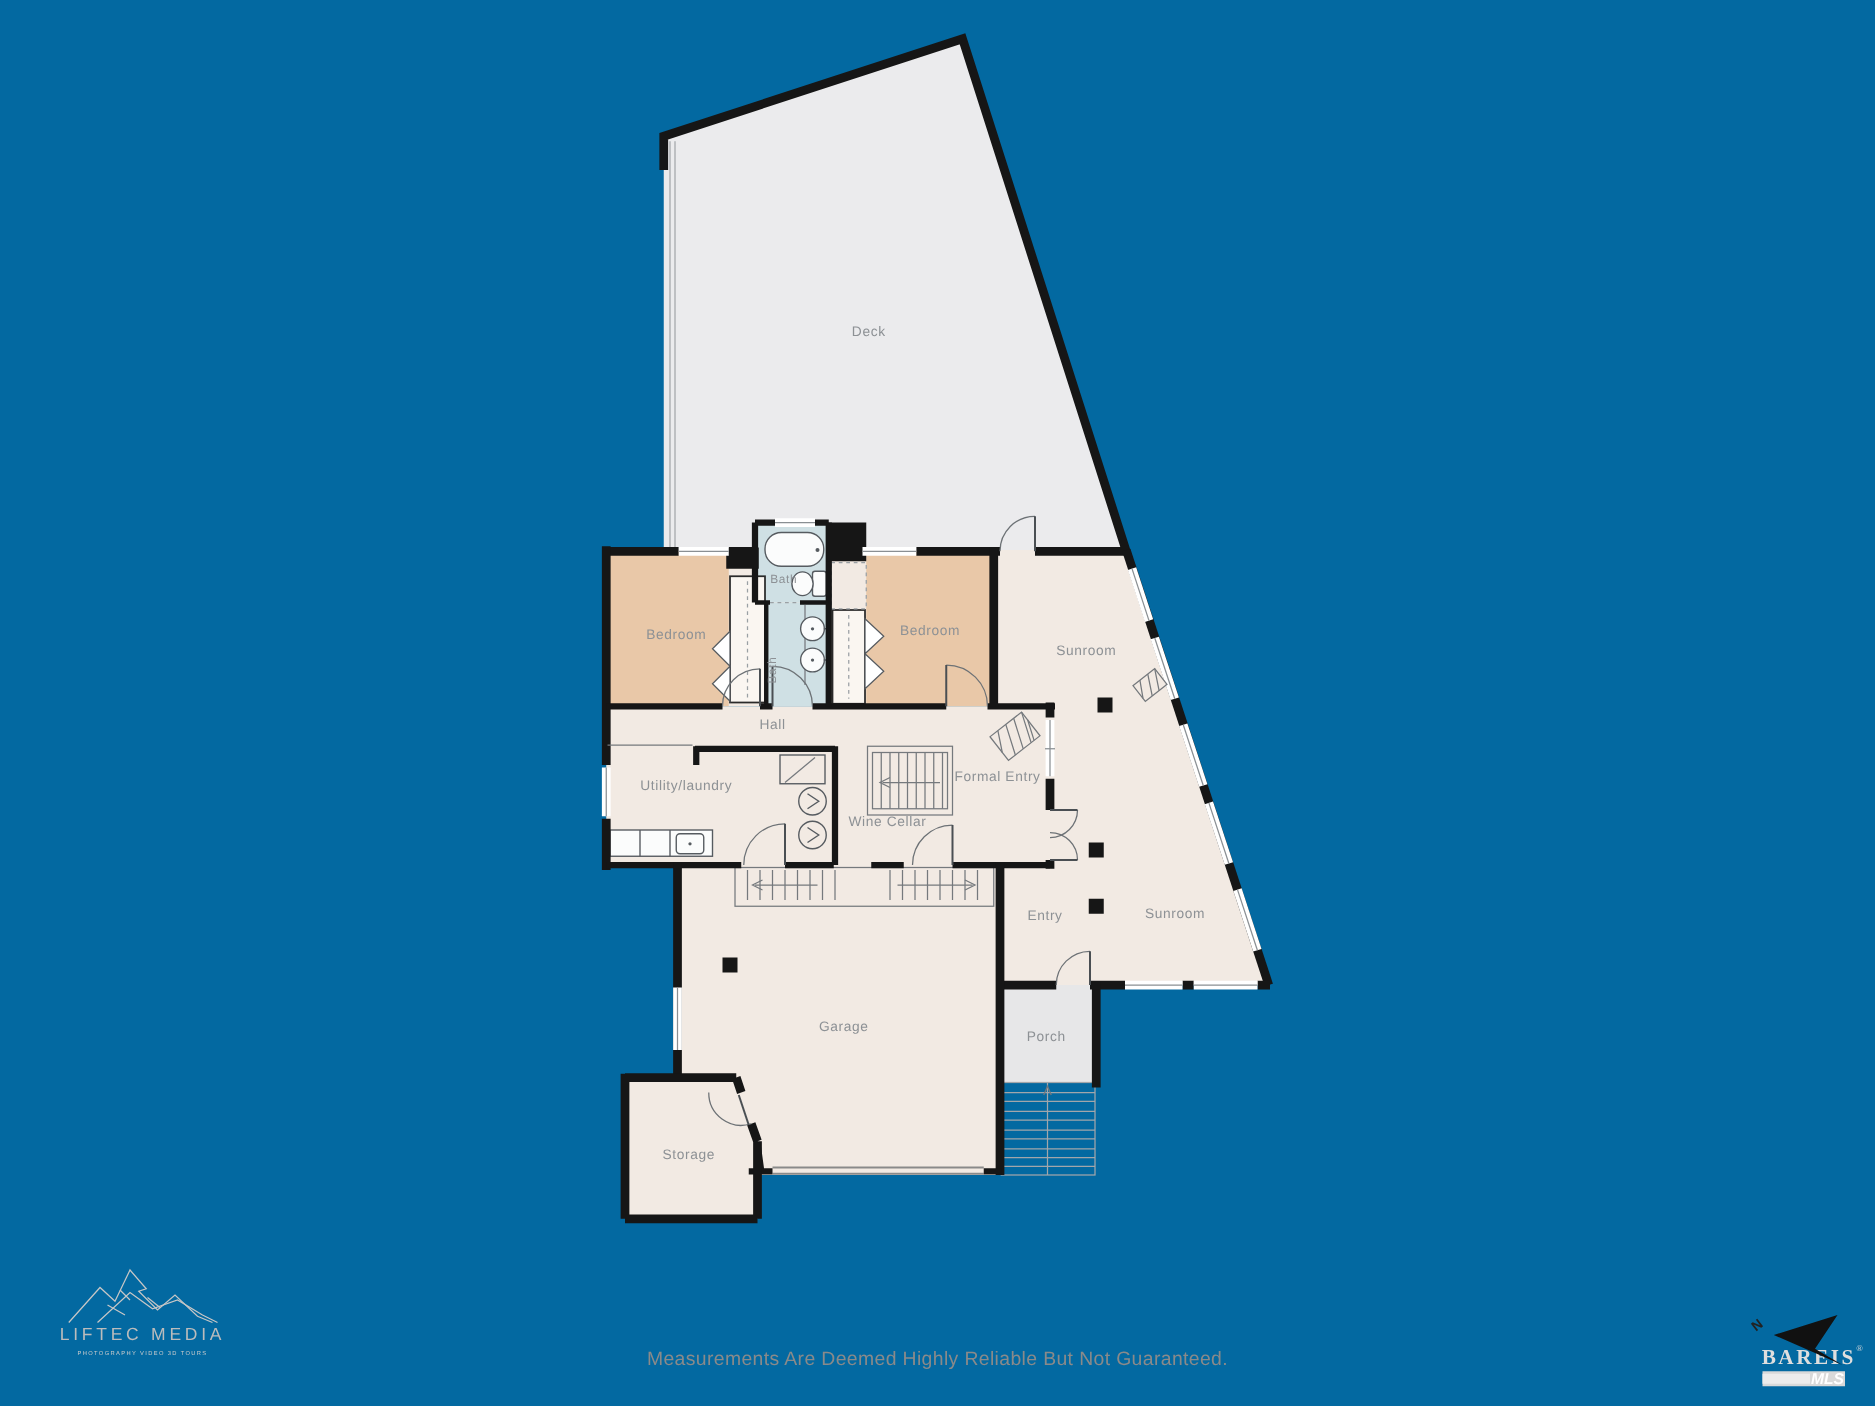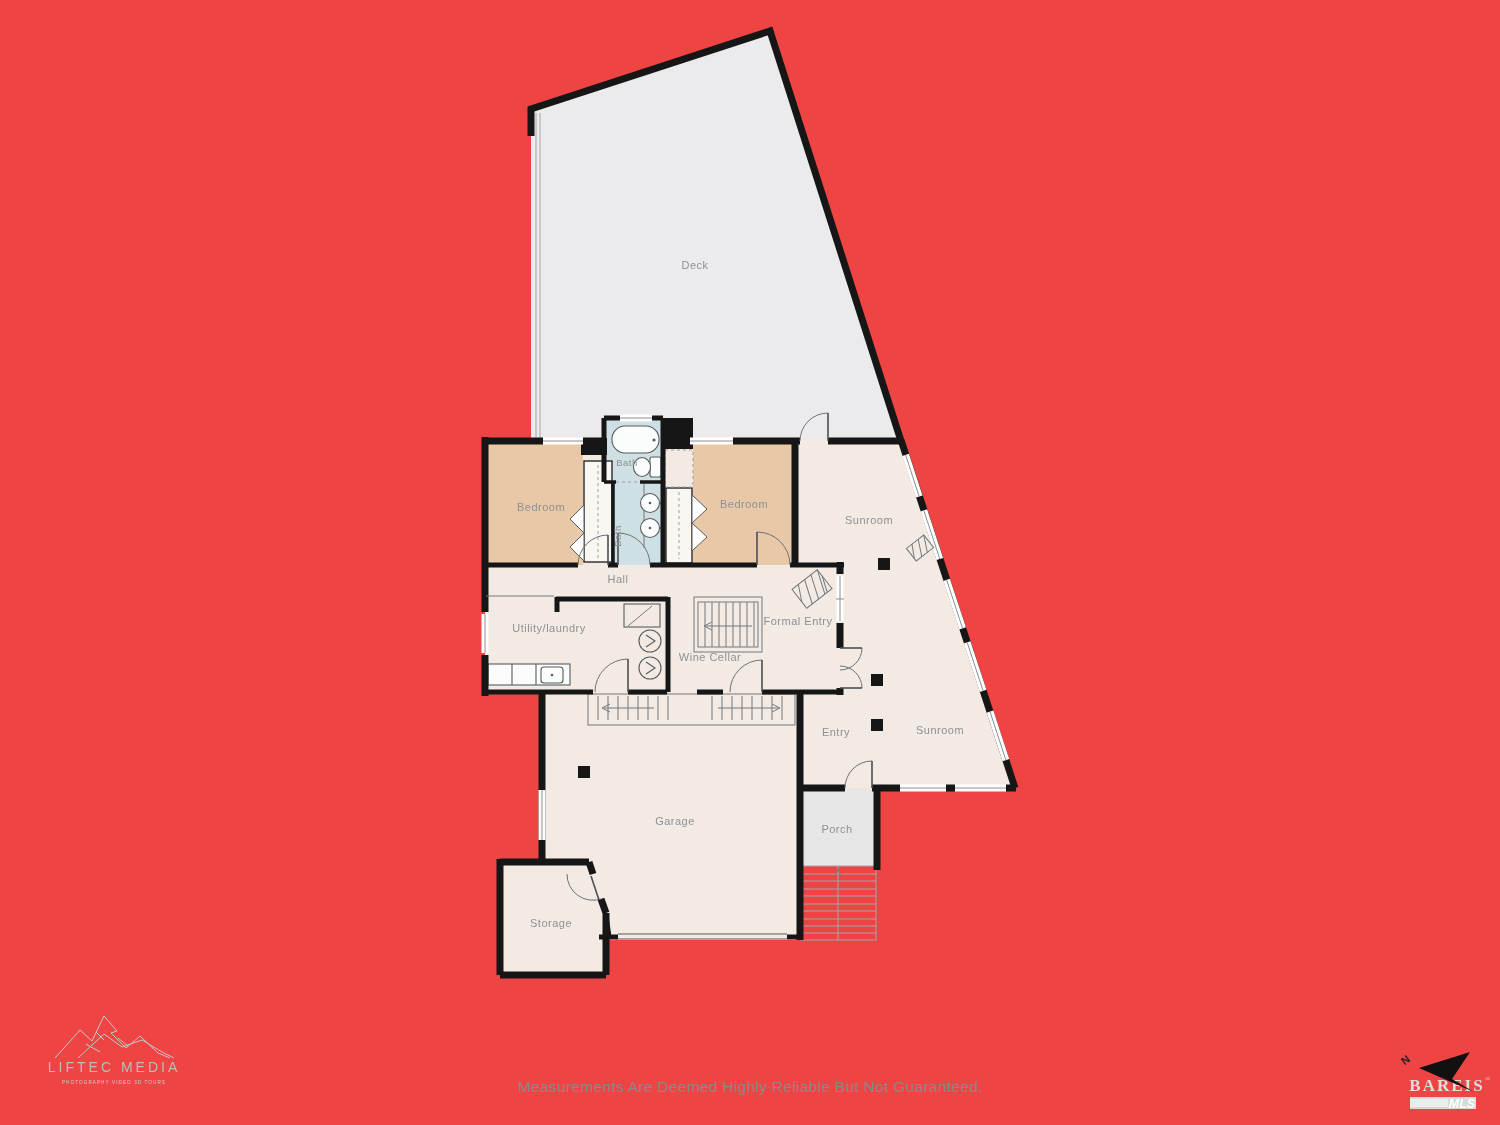--- a/index.html
+++ b/index.html
@@ -1,16 +1,16 @@
 <!DOCTYPE html>
 <html><head>
 <meta charset="utf-8">
 <style>
   html,body{margin:0;padding:0;background:#ffffff;}
-  .stage{position:relative;width:1500px;height:1125px;background:#ef4444;overflow:hidden;
+  .stage{position:relative;width:1500px;height:1125px;background:#0369a1;overflow:hidden;
          font-family:"Liberation Sans",sans-serif;}
   svg{position:absolute;left:0;top:0;}
   .wall7{stroke:#161616;stroke-width:7;fill:none;}
   .wall5{stroke:#161616;stroke-width:5;fill:none;}
   .wall3{stroke:#161616;stroke-width:3.5;fill:none;}
   .blk{fill:#161616;stroke:none;}
   .thin{stroke:#75797d;stroke-width:1;fill:none;}
   .thin2{stroke:#a2a6aa;stroke-width:1;fill:none;}
   .fix{stroke:#565b60;stroke-width:1.1;fill:#fbfcfc;}
   .fixn{stroke:#565b60;stroke-width:1.1;fill:none;}

